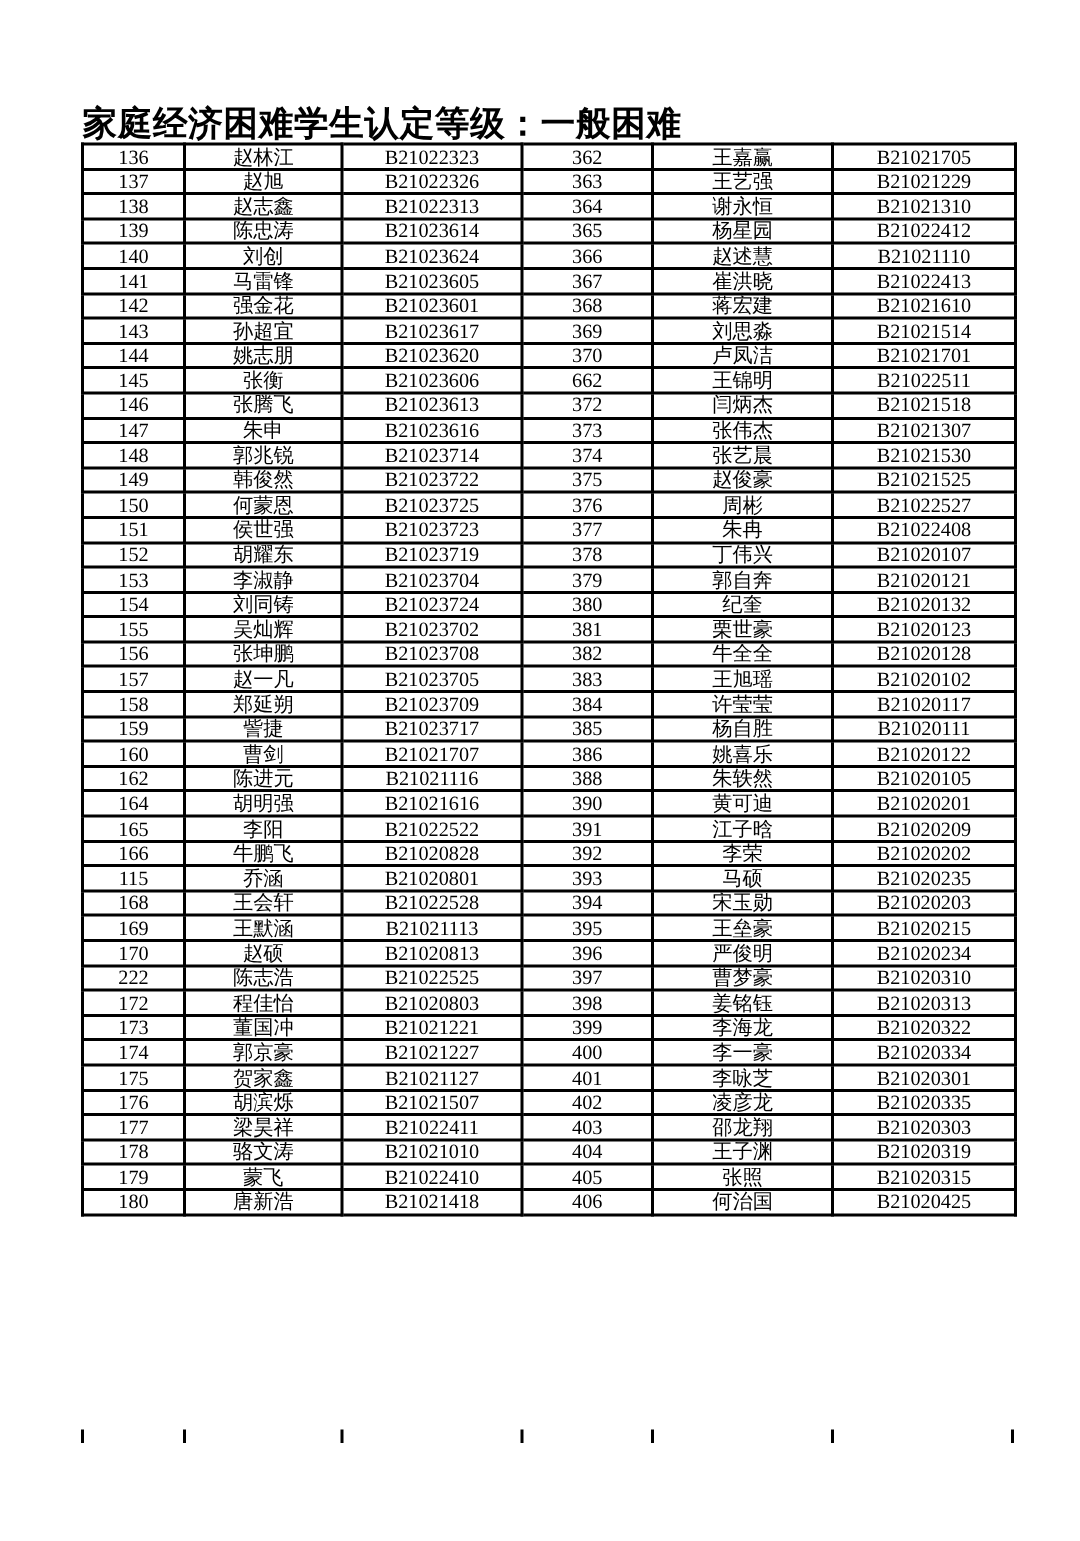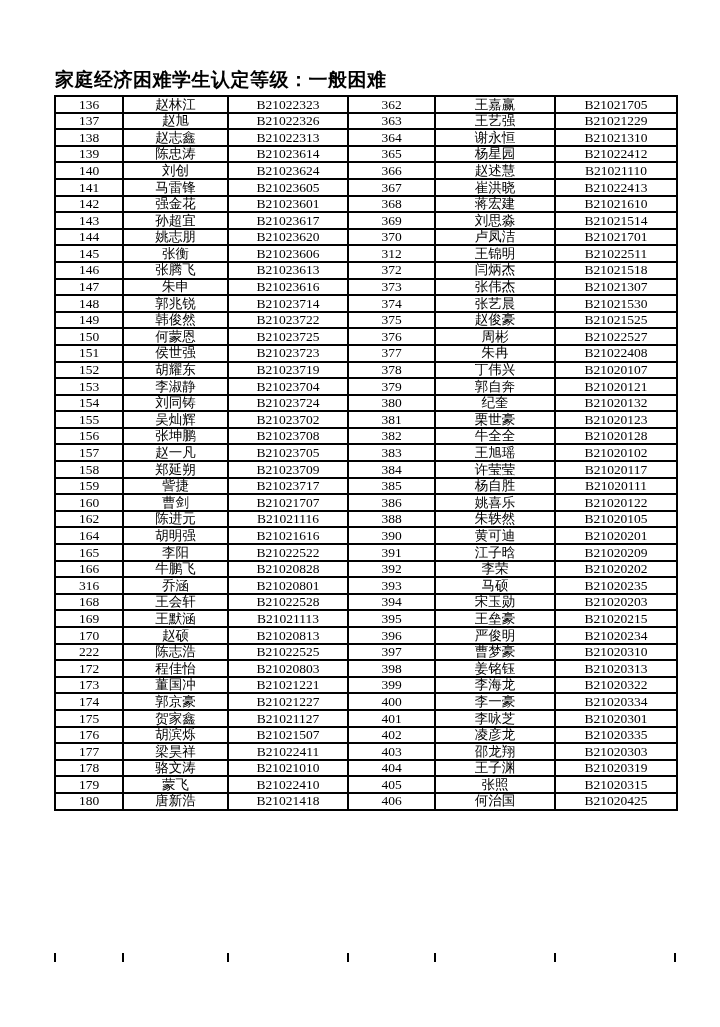--- a/index.html
+++ b/index.html
@@ -4,21 +4,21 @@
 <style>
   html,body{margin:0;padding:0;}
   body{
     width:720px;height:1027px;background:#ffffff;color:#000;
     font-family:"Liberation Serif","DejaVu Serif",serif;
     overflow:hidden;
   }
   .page{position:relative;width:720px;height:1027px;background:#fff;}
   .doc-title{
     position:absolute;left:55px;top:67px;margin:0;
-    font-size:19px;font-weight:bold;letter-spacing:0.5px;
+    font-size:23px;font-weight:bold;letter-spacing:0.5px;
     font-family:"Liberation Serif","DejaVu Serif",serif;
   }
   table.roster{
     position:absolute;left:54px;top:95px;
     border-collapse:collapse;table-layout:fixed;width:622px;
   }
   table.roster td{
     border:2px solid #000;
     height:14.6px;
     padding:0 2px;
@@ -116,21 +116,21 @@
           <td>姚志朋</td>
           <td>B21023620</td>
           <td>370</td>
           <td>卢凤洁</td>
           <td>B21021701</td>
         </tr>
         <tr>
           <td>145</td>
           <td>张衡</td>
           <td>B21023606</td>
-          <td>312</td>
+          <td>662</td>
           <td>王锦明</td>
           <td>B21022511</td>
         </tr>
         <tr>
           <td>146</td>
           <td>张腾飞</td>
           <td>B21023613</td>
           <td>372</td>
           <td>闫炳杰</td>
           <td>B21021518</td>
@@ -273,21 +273,21 @@
         </tr>
         <tr>
           <td>166</td>
           <td>牛鹏飞</td>
           <td>B21020828</td>
           <td>392</td>
           <td>李荣</td>
           <td>B21020202</td>
         </tr>
         <tr>
-          <td>316</td>
+          <td>115</td>
           <td>乔涵</td>
           <td>B21020801</td>
           <td>393</td>
           <td>马硕</td>
           <td>B21020235</td>
         </tr>
         <tr>
           <td>168</td>
           <td>王会轩</td>
           <td>B21022528</td>

